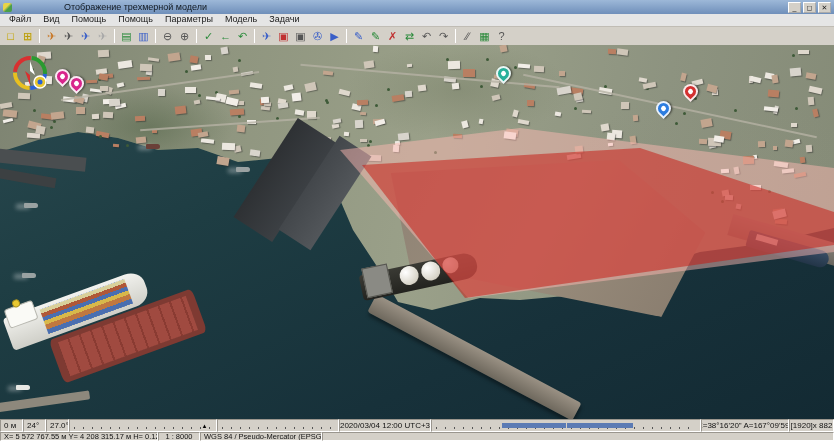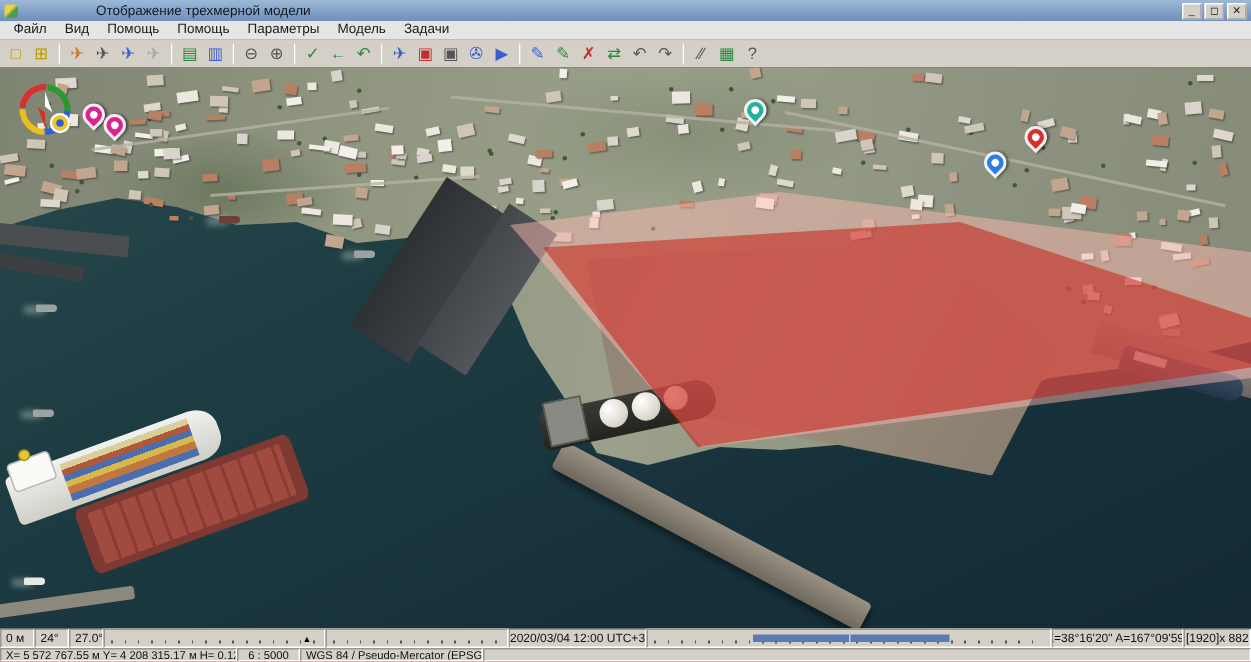--- a/index.html
+++ b/index.html
@@ -482,18 +482,18 @@
       <div class="ticks"></div>
       <div class="fill" style="left:26%;width:49%"></div>
       <div class="fdiv" style="left:50%"></div>
     </div>
     <div class="cell w-or">Z=38°16'20"  A=167°09'59"</div>
     <div class="cell w-res">[1920]x 882</div>
   </div>
 
   <div class="status2">
     <div class="cell w-xy">X= 5 572 767.55 м  Y= 4 208 315.17 м  H= 0.12 м</div>
-    <div class="cell w-sc">6 : 5000</div>
+    <div class="cell w-sc">1 : 8000</div>
     <div class="cell w-crs">WGS 84 / Pseudo-Mercator (EPSG: 3857)</div>
     <div class="cell w-fill"></div>
   </div>
 
 </div>
 
 </body></html>

